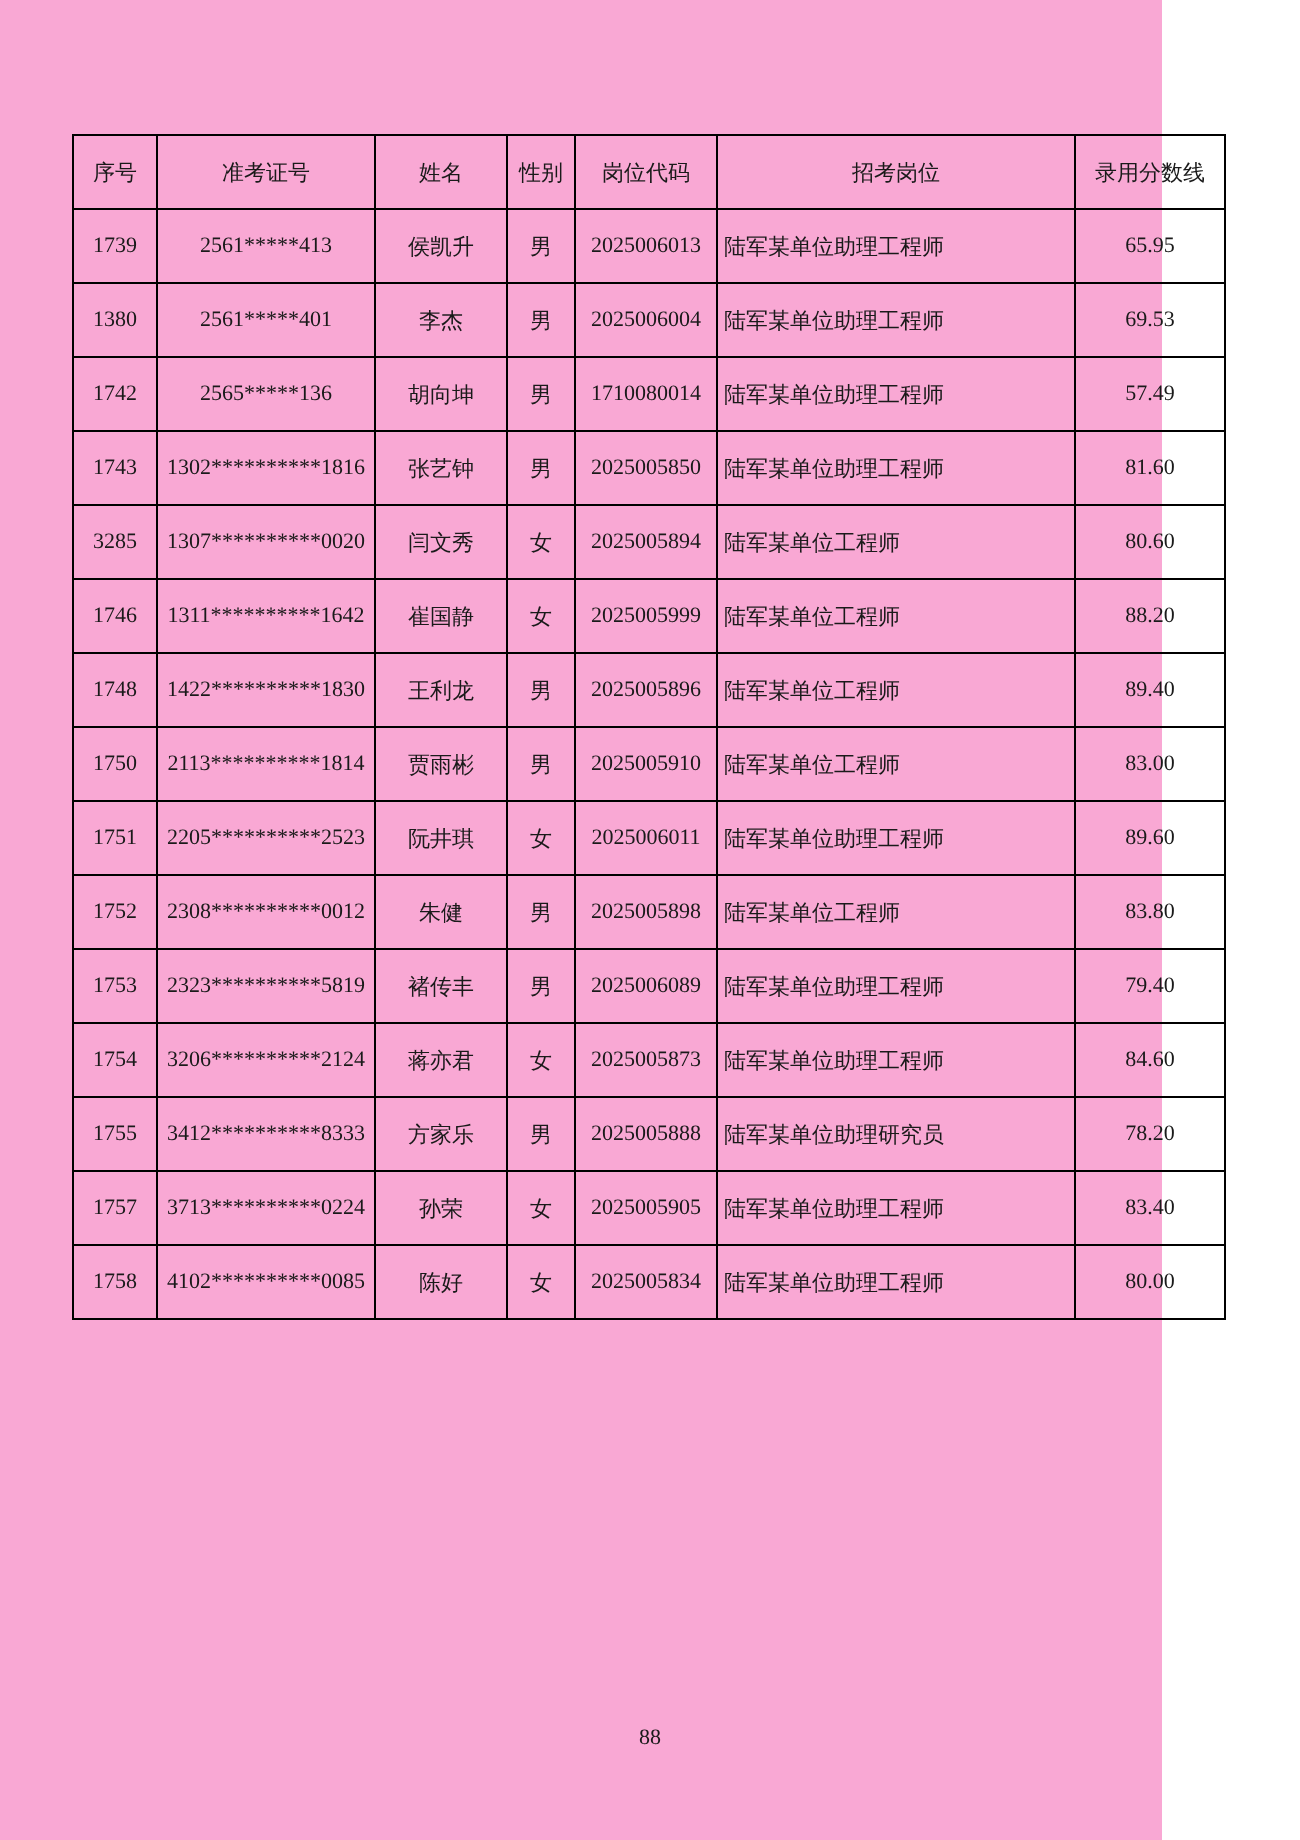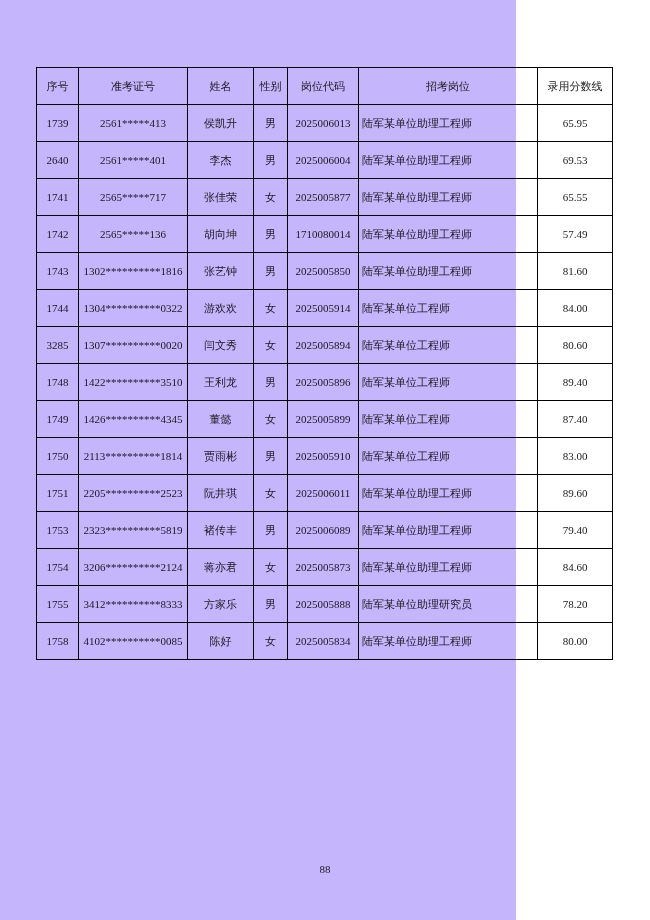--- a/index.html
+++ b/index.html
@@ -10,22 +10,22 @@
   body {
     width: 650px;
     height: 920px;
     position: relative;
     font-family: "Liberation Serif", "DejaVu Serif", serif;
     color: #000000;
   }
   .sheet {
     position: absolute;
     left: 0; top: 0;
-    width: 516px; height: 920px;
-    background: #c4b5fd;
+    width: 581px; height: 920px;
+    background: #f9a8d4;
   }
   table.score-table {
     position: absolute;
     left: 36px;
     top: 67px;
     width: 576px;
     border-collapse: collapse;
     table-layout: fixed;
     font-size: 11px;
     color: #1a1a1a;
@@ -93,110 +93,101 @@
         <tr>
           <td>1739</td>
           <td>2561*****413</td>
           <td>侯凯升</td>
           <td>男</td>
           <td>2025006013</td>
           <td class="left">陆军某单位助理工程师</td>
           <td>65.95</td>
         </tr>
         <tr>
-          <td>2640</td>
+          <td>1380</td>
           <td>2561*****401</td>
           <td>李杰</td>
           <td>男</td>
           <td>2025006004</td>
           <td class="left">陆军某单位助理工程师</td>
           <td>69.53</td>
-        </tr>
-        <tr>
-          <td>1741</td>
-          <td>2565*****717</td>
-          <td>张佳荣</td>
-          <td>女</td>
-          <td>2025005877</td>
-          <td class="left">陆军某单位助理工程师</td>
-          <td>65.55</td>
         </tr>
         <tr>
           <td>1742</td>
           <td>2565*****136</td>
           <td>胡向坤</td>
           <td>男</td>
           <td>1710080014</td>
           <td class="left">陆军某单位助理工程师</td>
           <td>57.49</td>
         </tr>
         <tr>
           <td>1743</td>
           <td>1302**********1816</td>
           <td>张艺钟</td>
           <td>男</td>
           <td>2025005850</td>
           <td class="left">陆军某单位助理工程师</td>
           <td>81.60</td>
         </tr>
         <tr>
-          <td>1744</td>
-          <td>1304**********0322</td>
-          <td>游欢欢</td>
-          <td>女</td>
-          <td>2025005914</td>
-          <td class="left">陆军某单位工程师</td>
-          <td>84.00</td>
-        </tr>
-        <tr>
           <td>3285</td>
           <td>1307**********0020</td>
           <td>闫文秀</td>
           <td>女</td>
           <td>2025005894</td>
           <td class="left">陆军某单位工程师</td>
           <td>80.60</td>
         </tr>
         <tr>
+          <td>1746</td>
+          <td>1311**********1642</td>
+          <td>崔国静</td>
+          <td>女</td>
+          <td>2025005999</td>
+          <td class="left">陆军某单位工程师</td>
+          <td>88.20</td>
+        </tr>
+        <tr>
           <td>1748</td>
-          <td>1422**********3510</td>
+          <td>1422**********1830</td>
           <td>王利龙</td>
           <td>男</td>
           <td>2025005896</td>
           <td class="left">陆军某单位工程师</td>
           <td>89.40</td>
-        </tr>
-        <tr>
-          <td>1749</td>
-          <td>1426**********4345</td>
-          <td>董懿</td>
-          <td>女</td>
-          <td>2025005899</td>
-          <td class="left">陆军某单位工程师</td>
-          <td>87.40</td>
         </tr>
         <tr>
           <td>1750</td>
           <td>2113**********1814</td>
           <td>贾雨彬</td>
           <td>男</td>
           <td>2025005910</td>
           <td class="left">陆军某单位工程师</td>
           <td>83.00</td>
         </tr>
         <tr>
           <td>1751</td>
           <td>2205**********2523</td>
           <td>阮井琪</td>
           <td>女</td>
           <td>2025006011</td>
           <td class="left">陆军某单位助理工程师</td>
           <td>89.60</td>
         </tr>
         <tr>
+          <td>1752</td>
+          <td>2308**********0012</td>
+          <td>朱健</td>
+          <td>男</td>
+          <td>2025005898</td>
+          <td class="left">陆军某单位工程师</td>
+          <td>83.80</td>
+        </tr>
+        <tr>
           <td>1753</td>
           <td>2323**********5819</td>
           <td>褚传丰</td>
           <td>男</td>
           <td>2025006089</td>
           <td class="left">陆军某单位助理工程师</td>
           <td>79.40</td>
         </tr>
         <tr>
           <td>1754</td>
@@ -210,20 +201,29 @@
         <tr>
           <td>1755</td>
           <td>3412**********8333</td>
           <td>方家乐</td>
           <td>男</td>
           <td>2025005888</td>
           <td class="left">陆军某单位助理研究员</td>
           <td>78.20</td>
         </tr>
         <tr>
+          <td>1757</td>
+          <td>3713**********0224</td>
+          <td>孙荣</td>
+          <td>女</td>
+          <td>2025005905</td>
+          <td class="left">陆军某单位助理工程师</td>
+          <td>83.40</td>
+        </tr>
+        <tr>
           <td>1758</td>
           <td>4102**********0085</td>
           <td>陈好</td>
           <td>女</td>
           <td>2025005834</td>
           <td class="left">陆军某单位助理工程师</td>
           <td>80.00</td>
         </tr>
       </tbody>
   </table>

